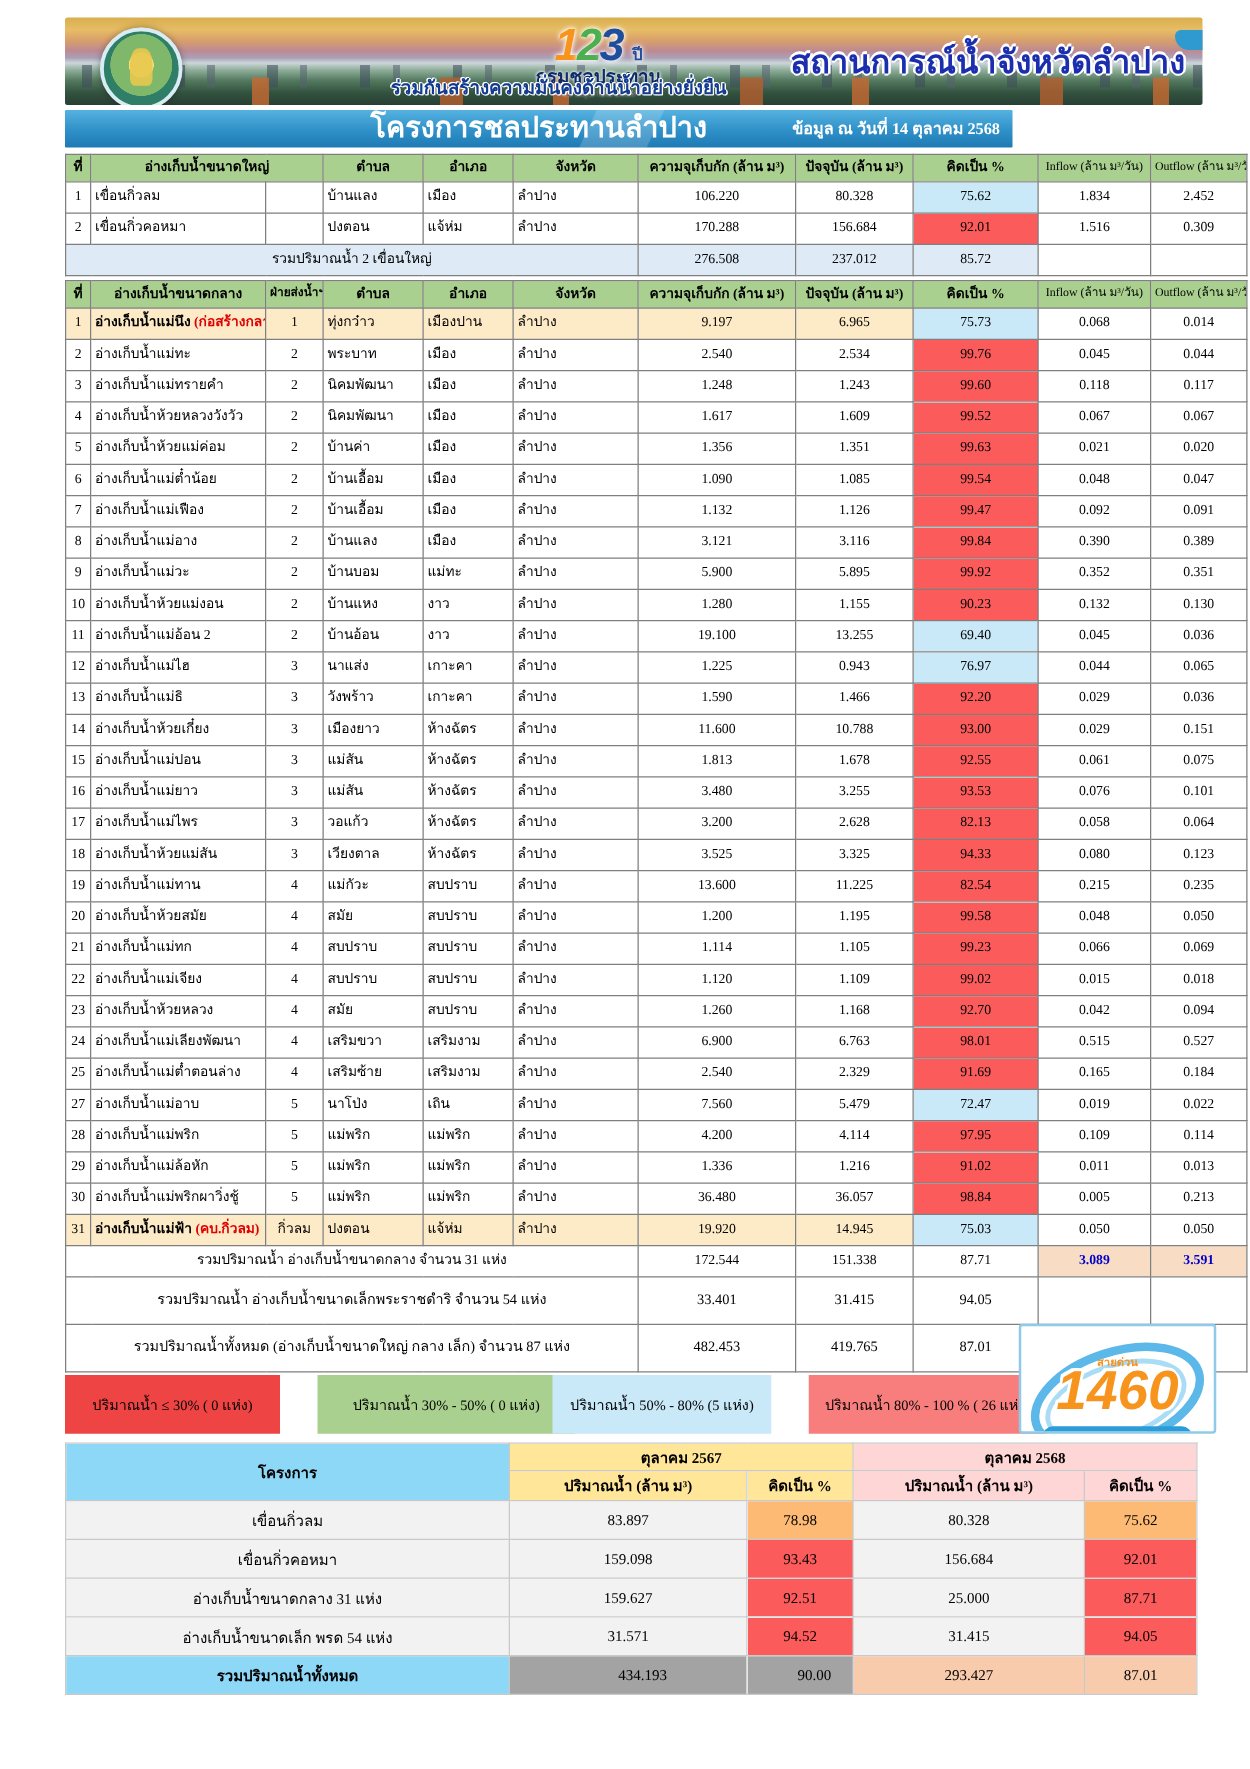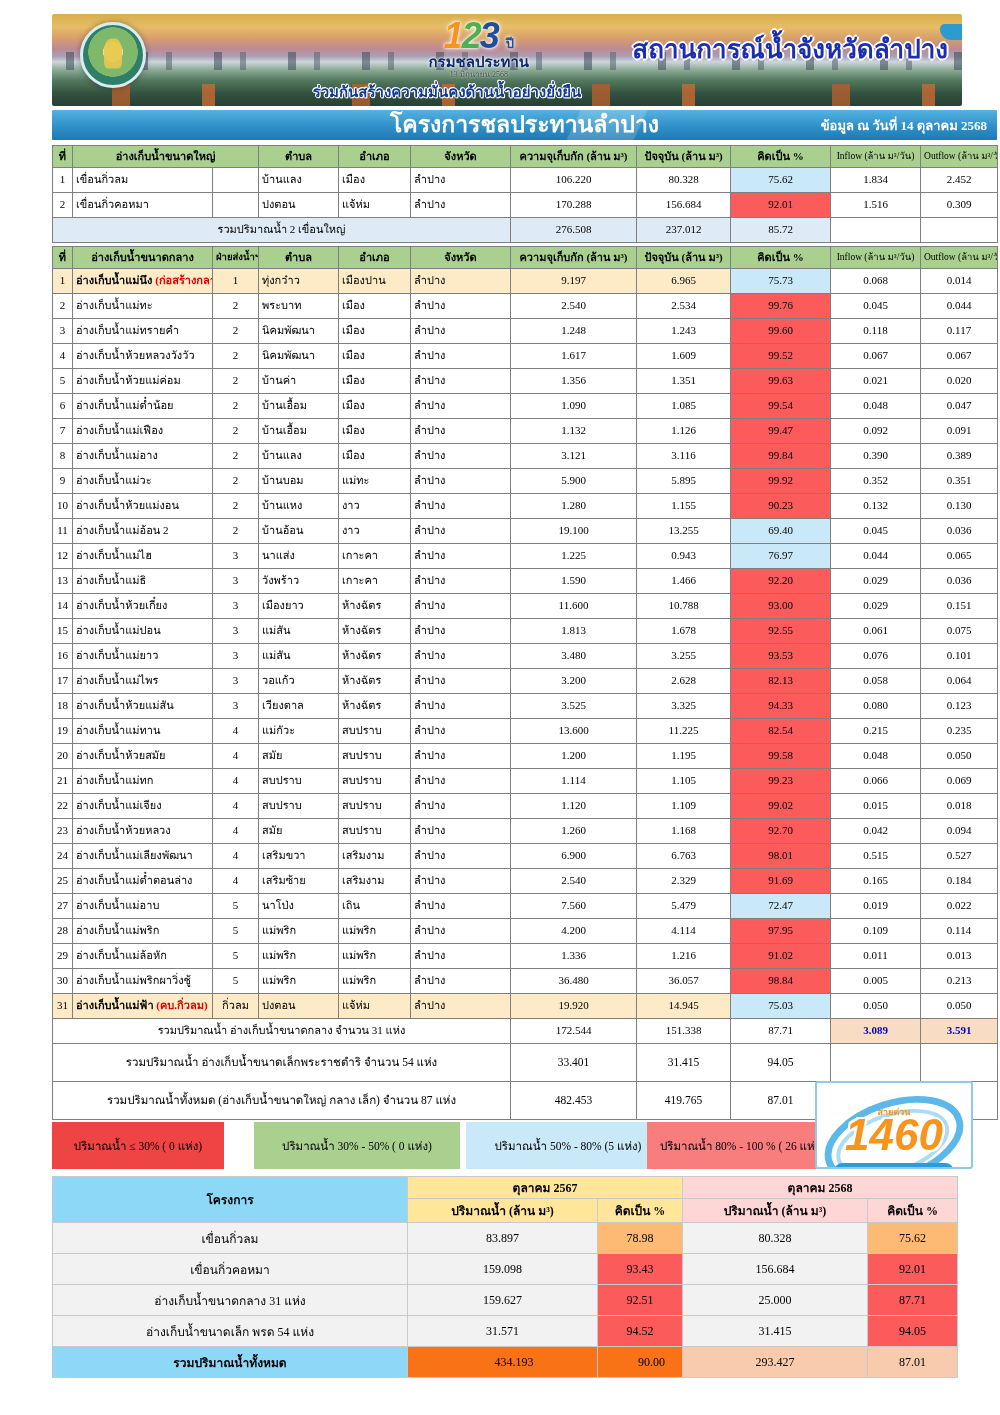--- a/index.html
+++ b/index.html
@@ -5,21 +5,21 @@
   * { box-sizing: border-box; }
   html,body { margin:0; padding:0; }
   body {
     width:1000px; height:1415px; background:#ffffff;
     font-family:"Liberation Serif","DejaVu Serif",serif;
     position:relative; overflow:hidden;
   }
   .page { position:absolute; left:52px; top:14px; width:945px; }
 
   
-  .banner { position:relative; width:910px; height:92px; overflow:hidden; border-radius:2px;
+  .banner { position:relative; width:910px; height:70px; overflow:hidden; border-radius:2px;
     background:linear-gradient(180deg,#d9ae4e 0%,#e6bd66 14%,#d9a06b 26%,#bd8a92 38%,#a9a0b5 46%,#cdd6da 52%,#8fae9a 60%,#53795f 72%,#33523f 86%,#274034 100%);
   }
   .banner .city { position:absolute; left:0; right:0; top:38px; height:18px; opacity:.55;
     background:repeating-linear-gradient(90deg,transparent 0 14px,#3c4a5a 14px 22px,transparent 22px 40px,#54616e 40px 46px,transparent 46px 74px);
   }
   .banner .roofs { position:absolute; left:0; right:0; bottom:0; height:22px; opacity:.8;
     background:repeating-linear-gradient(90deg,transparent 0 60px,#b65f2e 60px 78px,transparent 78px 150px,#c96a31 150px 163px,transparent 163px 240px);
   }
   .seal { position:absolute; left:28px; top:8px; width:66px; height:66px; border-radius:50%;
     background:radial-gradient(circle at 50% 45%, #f4e07a 0 22%, #7fb86a 23% 55%, #2f7f68 56% 78%, #1d5d8f 79% 100%);
@@ -34,21 +34,21 @@
   .digits .dy{font-size:13px; color:#1f4e9c; font-style:normal; letter-spacing:0;}
   .dept-name { font-weight:bold; font-size:15px; color:#0d2a6b; text-shadow:0 0 2px #fff,0 0 3px #fff; margin-top:1px;}
   .dept-date { font-size:8px; color:#474747; text-shadow:0 0 2px #fff; margin-top:1px;}
   .banner-title { position:absolute; right:14px; top:14px; font-weight:bold; font-size:26px; color:#1b2fae;
     text-shadow:-2px 0 0 #fff,2px 0 0 #fff,0 -2px 0 #fff,0 2px 0 #fff,-1px -1px 0 #fff,1px 1px 0 #fff; white-space:nowrap;}
   .tagline { position:absolute; left:0; right:120px; bottom:2px; text-align:center; font-weight:bold; font-size:15px; color:#123a8f;
     text-shadow:-1px 0 0 #fff,1px 0 0 #fff,0 -1px 0 #fff,0 1px 0 #fff,1px 1px 0 #fff,-1px -1px 0 #fff; white-space:nowrap;}
   .corner-fold { position:absolute; right:-4px; top:10px; width:26px; height:16px; background:#2f9ad0; border-radius:6px 2px 2px 14px; }
 
   
-  .title-bar { position:relative; width:945px; height:30px; margin-top:4px;
+  .title-bar { position:relative; width:758px; height:30px; margin-top:4px;
     background:linear-gradient(180deg,#55b2e0 0%,#2f90c8 55%,#1f7ab4 100%); color:#fff; border-radius:1px; }
   .title-bar .bar-stripes{position:absolute;inset:0;background:linear-gradient(115deg,transparent 55%,rgba(255,255,255,.18) 55.2% 62%,transparent 62.2%);}
   .title-bar .main-title { position:absolute; left:0; right:0; top:50%; transform:translateY(-54%); text-align:center;
     font-size:23px; font-weight:bold; white-space:nowrap;}
   .title-bar .data-date { position:absolute; right:10px; top:50%; transform:translateY(-50%); font-size:13px; font-weight:bold; white-space:nowrap;}
 
   
   table.res { border-collapse:collapse; width:945px; table-layout:fixed; margin-top:5px; }
   table.res th, table.res td { border:1px solid #7f7f7f; font-size:11px; padding:0 3px; height:25px;
     overflow:hidden; white-space:nowrap; line-height:1.05; }
@@ -88,21 +88,21 @@
   table.cmp th { font-weight:bold; }
   th.hdr-project { background:#8dd7f7; font-size:14px; }
   th.hdr-y1 { background:#ffe699; height:21px;margin-left:32px; }
   th.hdr-y2 { background:#ffd6d6; height:21px; }
   th.sub-y1 { background:#ffe699; height:24px; font-weight:normal;}
   th.sub-y2 { background:#ffd6d6; height:24px; font-weight:normal;}
   table.cmp td { background:#f2f2f2; height:31px; }
   table.cmp td.lv-red { background:#fb5b5b; }
   table.cmp td.lv-blue { background:#fdba74; }
   tr.cmp-total td.t-label { background:#8dd7f7; font-weight:bold;margin-left:36px; }
-  tr.cmp-total td.t-y1 { background:#f97316;padding-left:24px; }
+  tr.cmp-total td.t-y1 { background:#a3a3a3;padding-left:24px; }
   tr.cmp-total td.t-y2 { background:#f8cbad; }
 </style>
 </head>
 <body>
 
 <div class="page">
 
   <div class="banner">
     <div class="city"></div>
     <div class="roofs"></div>
@@ -635,21 +635,21 @@
           <td class="c wcell"></td>
           <td class="c wcell"></td>
         </tr>
       </tbody>
   </table>
 
   <div class="legend-row">
     <div id="legend-host">
         <div class="legend-box" style="background: #ef4444; left: 0px; width: 172px;">ปริมาณน้ำ ≤ 30% ( 0 แห่ง)</div>
         <div class="legend-box" style="background: rgb(169, 208, 142); left: 202px; width: 206px;">ปริมาณน้ำ 30% - 50%  ( 0 แห่ง)</div>
-        <div class="legend-box" style="background: rgb(201, 232, 248); left: 414px; width: 204px;">ปริมาณน้ำ 50% - 80%  (5 แห่ง)</div>
+        <div class="legend-box" style="background: rgb(201, 232, 248); left: 390px; width: 175px;">ปริมาณน้ำ 50% - 80%  (5 แห่ง)</div>
         <div class="legend-box" style="background: rgb(248, 126, 126); left: 595px; width: 190px;">ปริมาณน้ำ 80% - 100 % ( 26 แห่ง)</div>
       </div>
     <div class="hotline">
       <svg viewBox="0 0 158 118">
         <g fill="none">
           <ellipse cx="79" cy="59" rx="70" ry="38" stroke="#5bb8e8" stroke-width="7" transform="rotate(-18 79 59)"></ellipse>
           <ellipse cx="77" cy="61" rx="58" ry="29" stroke="#a9dcf5" stroke-width="4" transform="rotate(-18 79 59)"></ellipse>
         </g>
       </svg>
       <div class="hl-small">สายด่วน</div>

